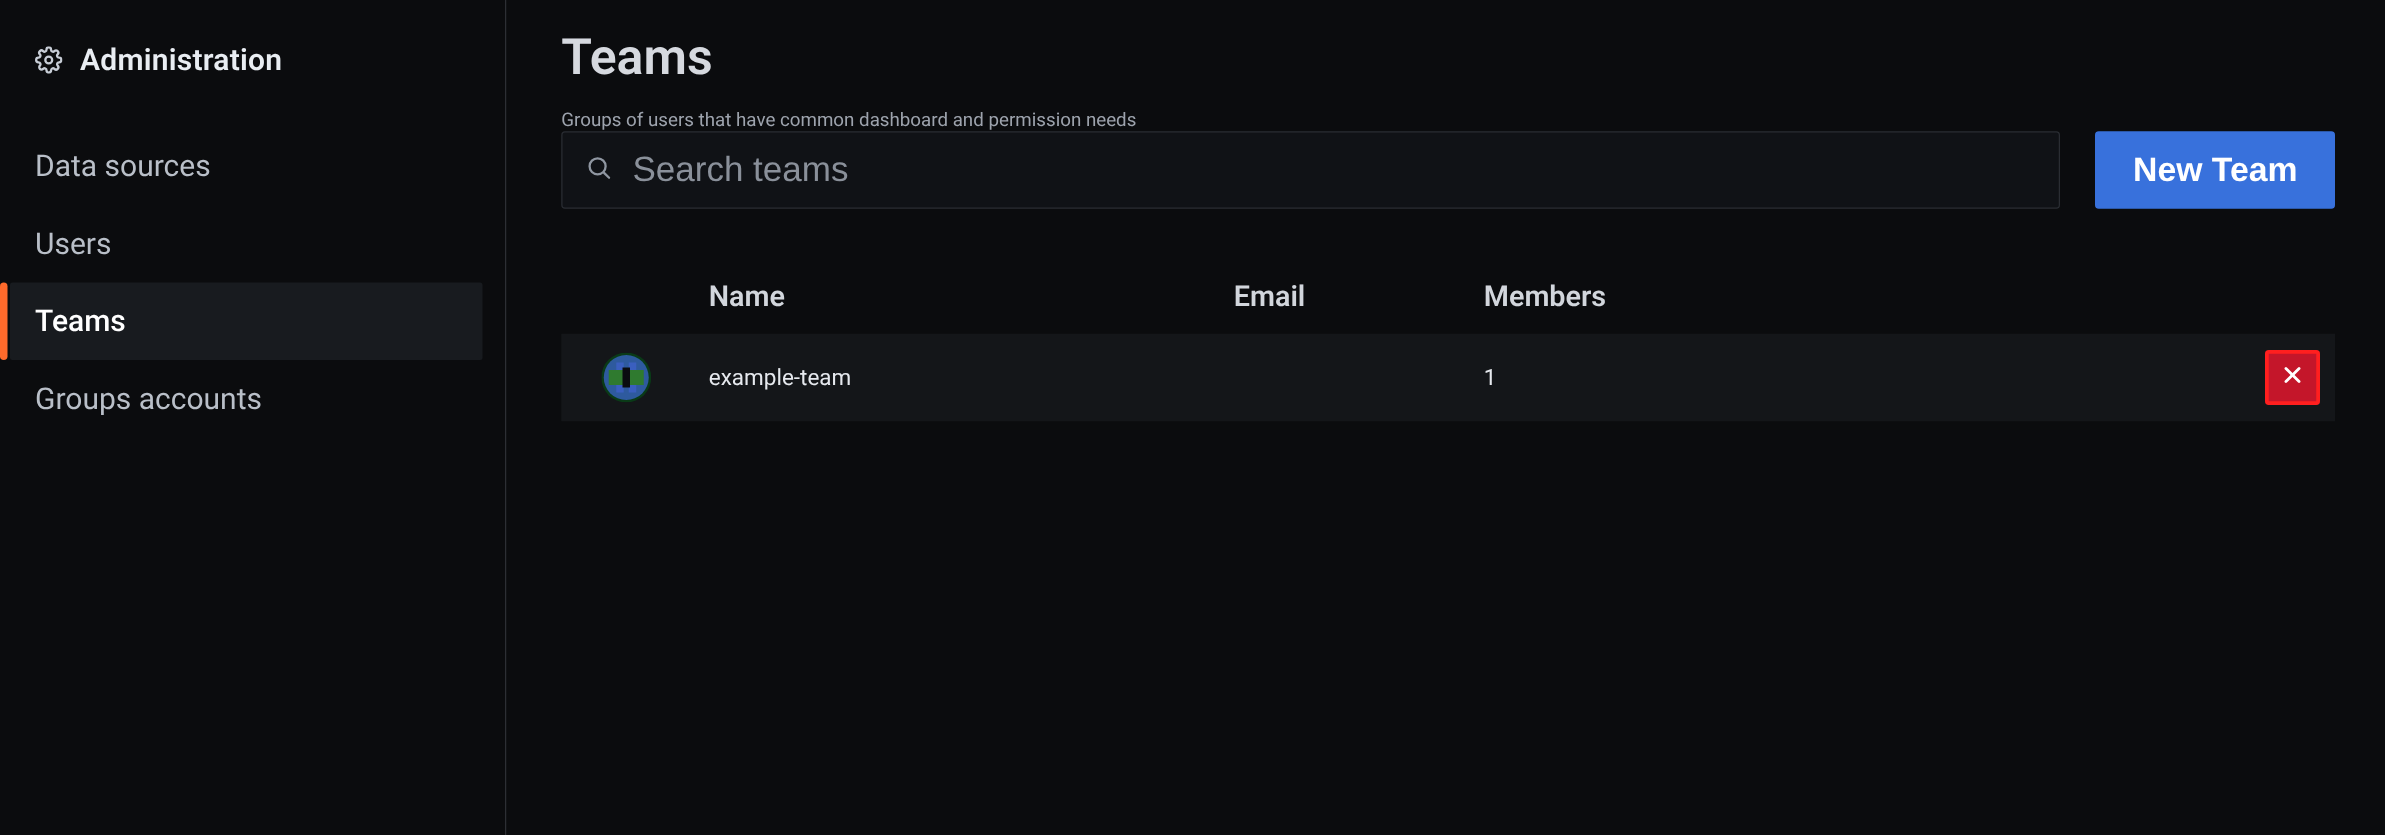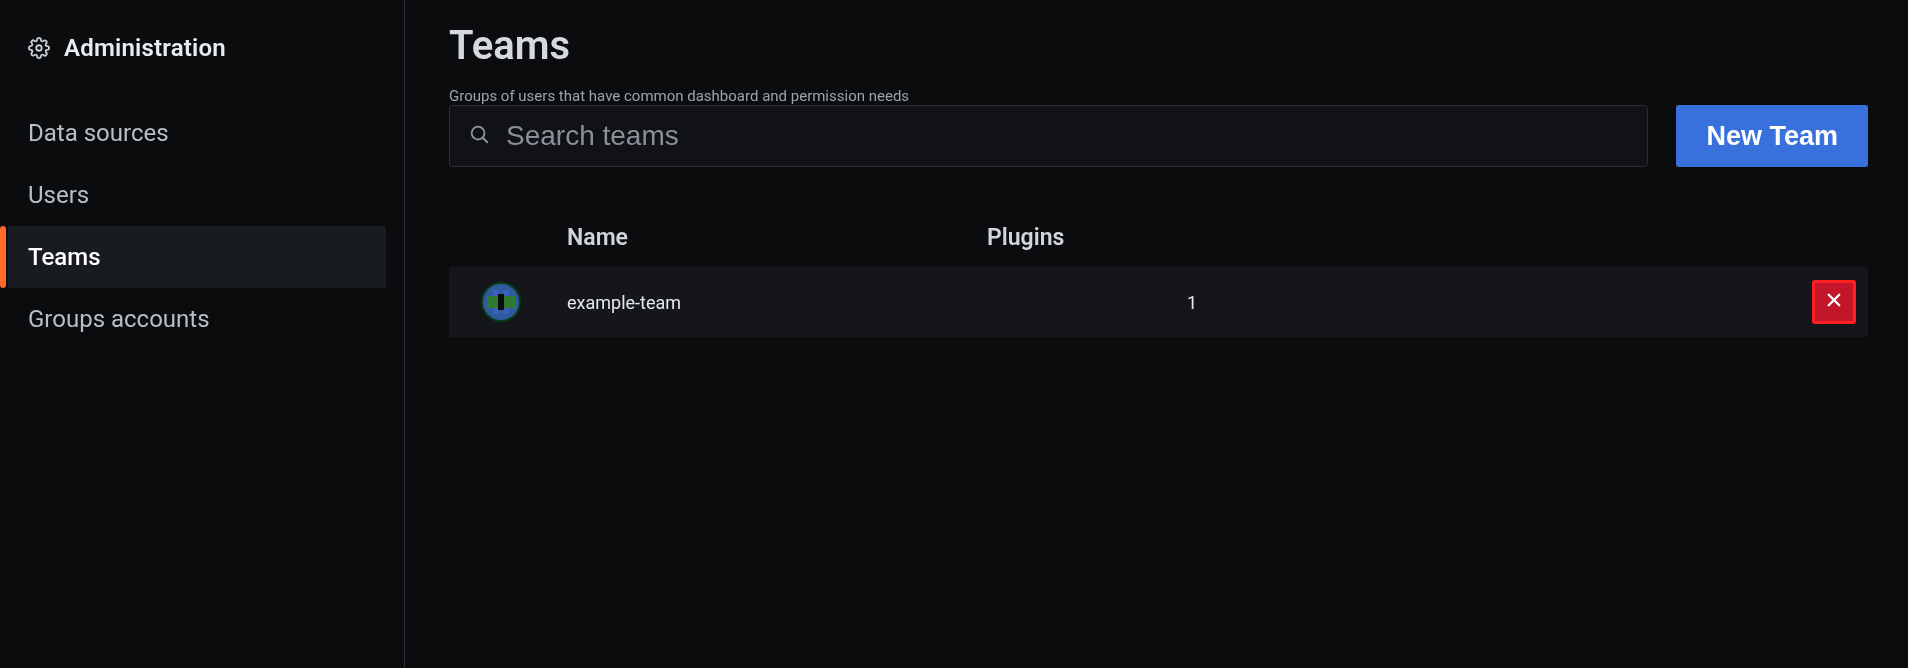--- a/index.html
+++ b/index.html
@@ -83,21 +83,22 @@
       </span>
       <input type="text" placeholder="Search teams" style="">
     </div>
     <button class="btn-primary">New Team</button>
   </div>
 
   <div class="table">
     <div class="thead">
       <div></div>
       <div>Name</div>
-      <div>Plugins</div>
+      <div>Email</div>
+      <div>Members</div>
       <div></div>
     </div>
 
     <div class="trow">
       <div>
         <div class="avatar">
           <svg viewBox="0 0 40 40">
             <rect width="40" height="40" fill="#0a3a17"></rect>
             <circle cx="20" cy="20" r="18" fill="#2e5a9e"></circle>
             <rect x="6" y="14" width="28" height="12" fill="#2f7a2f"></rect>

